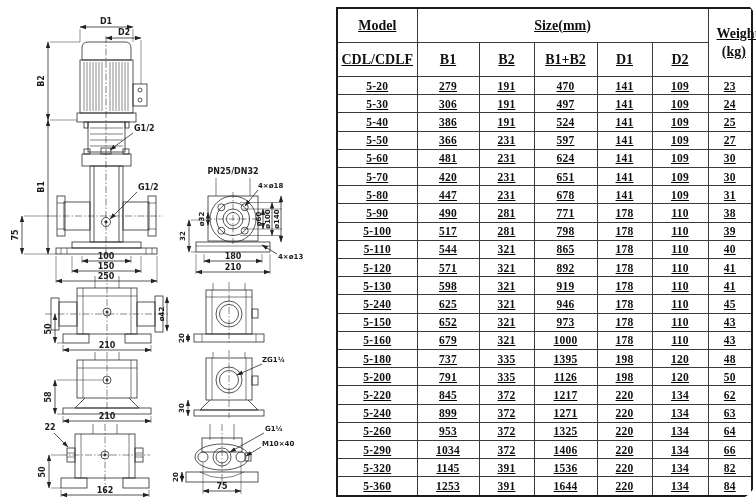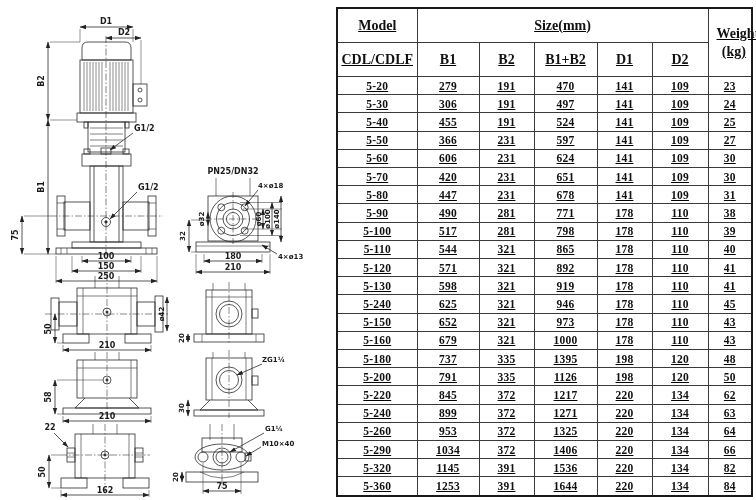--- a/index.html
+++ b/index.html
@@ -1,17 +1,17 @@
 <!DOCTYPE html>
 <html><head>
 <meta charset="utf-8">
 <style>
   html,body{margin:0;padding:0;background:#ffffff;}
   #stage{position:relative;width:756px;height:500px;background:#ffffff;overflow:hidden;
-         font-family:"Liberation Serif",serif;}
+         font-family:"Liberation Serif",serif;border-radius:22px;}
   
   #drawing{position:absolute;left:0;top:0;width:336px;height:500px;}
   svg text{font-family:"DejaVu Sans",sans-serif;font-weight:bold;fill:#1c1c1c;}
   .dimtxt{font-size:8px;}
   .dimtxt-sm{font-size:7px;}
   
   #spec-table-wrap{position:absolute;left:336px;top:7px;width:416px;height:490px;text-decoration:underline;}
   table.spec{border-collapse:collapse;table-layout:fixed;width:415px;height:490px;
              border:2px solid #1a1a1a;background:#fff;}
   table.spec th,table.spec td{border:1px solid #3a3a3a;text-align:center;vertical-align:middle;
@@ -334,39 +334,39 @@
             <td>5-30</td>
             <td>306</td>
             <td>191</td>
             <td>497</td>
             <td>141</td>
             <td>109</td>
             <td>24</td>
           </tr>
           <tr>
             <td>5-40</td>
-            <td>455</td>
+            <td>386</td>
             <td>191</td>
             <td>524</td>
             <td>141</td>
             <td>109</td>
             <td>25</td>
           </tr>
           <tr>
             <td>5-50</td>
             <td>366</td>
             <td>231</td>
             <td>597</td>
             <td>141</td>
             <td>109</td>
             <td>27</td>
           </tr>
           <tr>
             <td>5-60</td>
-            <td>606</td>
+            <td>481</td>
             <td>231</td>
             <td>624</td>
             <td>141</td>
             <td>109</td>
             <td>30</td>
           </tr>
           <tr>
             <td>5-70</td>
             <td>420</td>
             <td>231</td>

